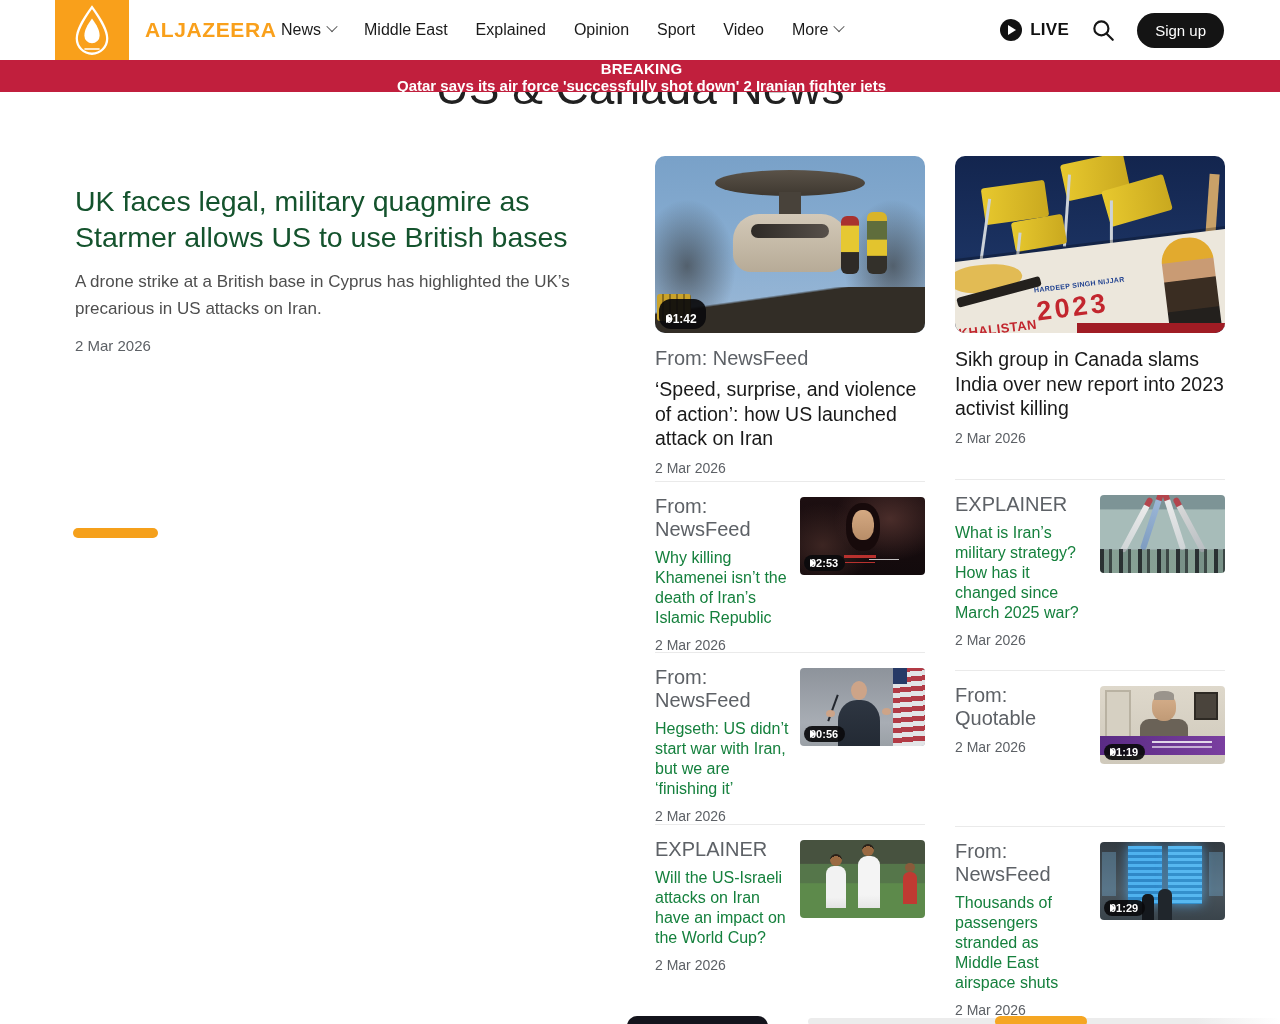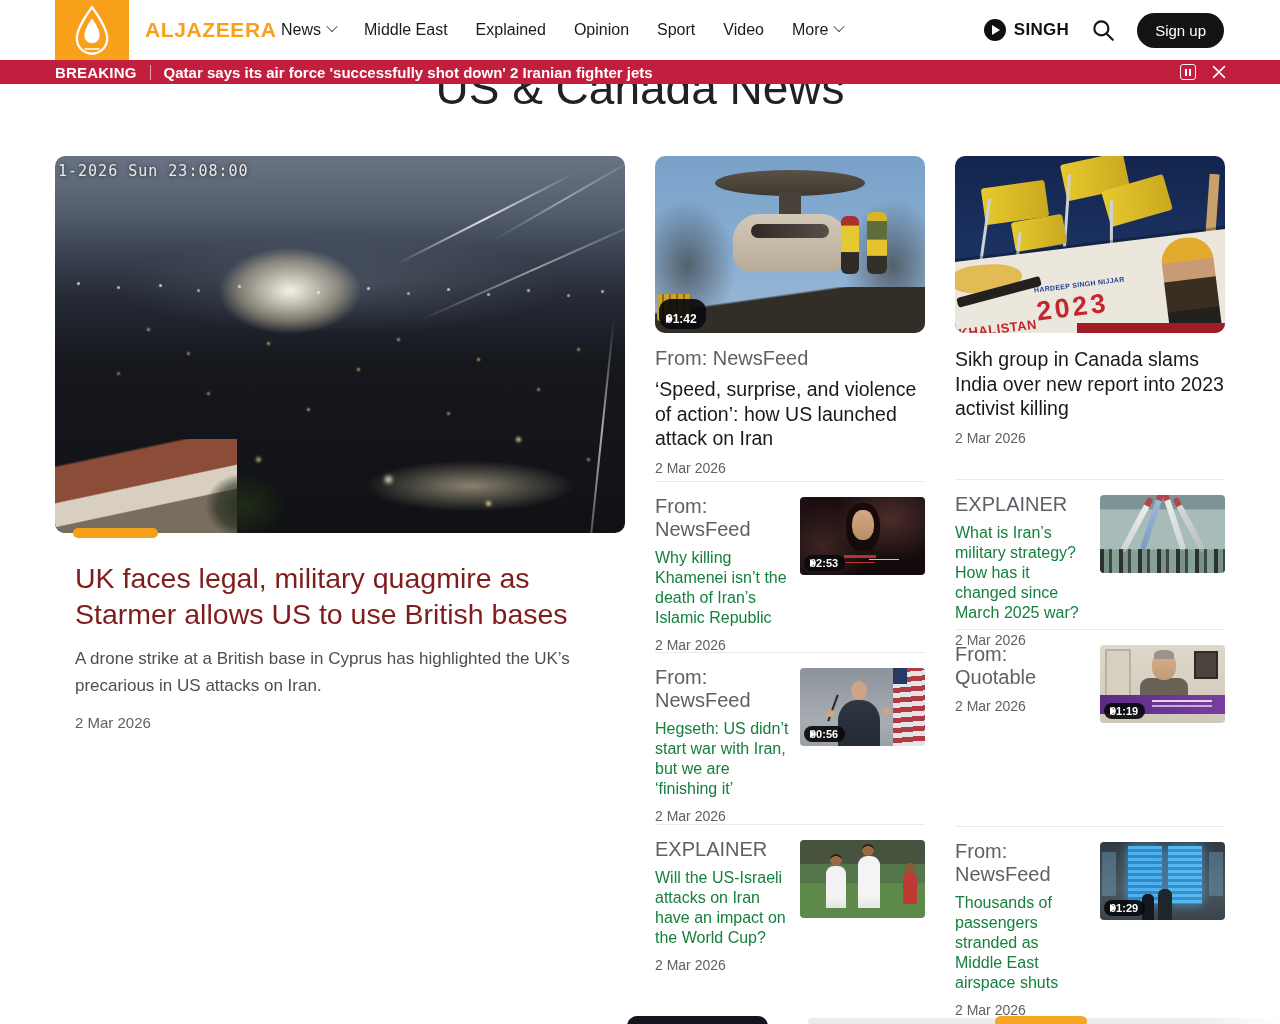--- a/index.html
+++ b/index.html
@@ -20,22 +20,22 @@
   .hdr-right { position:absolute; right:56px; top:0; height:60px; display:flex; align-items:center; gap:20px; }
   .live { display:flex; align-items:center; gap:8px; cursor:pointer; }
   .live-ic { width:22px; height:22px; border-radius:50%; background:#111; display:flex; align-items:center; justify-content:center; }
   .live-ic i { display:block; width:0; height:0; border-left:8px solid #fff; border-top:5px solid transparent; border-bottom:5px solid transparent; margin-left:2px; }
   .live-lb { font-size:17px; font-weight:700; color:#111; letter-spacing:.3px; }
   .search-btn { width:28px; height:28px; cursor:pointer; display:flex; align-items:center; justify-content:center; }
   .signup { background:#141414; color:#fff; border:none; border-radius:20px; padding:9px 18px;
             font-size:15px; font-weight:500; font-family:inherit; cursor:pointer; }
 
   
-  .breaking { position:absolute; left:0; top:60px; width:1280px; height:24px; background:#c11f3d; z-index:6;
-              display:flex; align-items:center; padding:0 52px 0 55px; color:#fff; }
+  .breaking { position:absolute; left:0; top:60px; width:1280px; height:32px; background:#c11f3d; z-index:6;
+              display:flex; align-items:center; padding:0 52px 0 55px; color:#fff;flex-direction:column; }
   .brk-label { font-size:15px; font-weight:800; letter-spacing:.2px; white-space:nowrap; }
   .brk-div { width:1px; height:15px; background:rgba(255,255,255,.6); margin:0 13px; }
   .brk-text { font-size:15px; font-weight:700; white-space:nowrap; cursor:pointer; }
   .brk-icons { margin-left:auto; display:flex; align-items:center; gap:14px; }
   .pause-btn { width:16px; height:16px; border:1.5px solid rgba(255,255,255,.95); border-radius:3px;
                display:flex; align-items:center; justify-content:center; gap:2px; cursor:pointer; }
   .pause-btn i { display:block; width:2px; height:7px; background:#fff; }
   .close-btn { width:18px; height:18px; cursor:pointer; }
 
   
@@ -71,35 +71,35 @@
       152px 236px 2px 0 rgba(255,215,135,.7), 252px 252px 2px 0 rgba(255,210,130,.8), 392px 256px 2px 0 rgba(255,220,140,.7),
       462px 282px 3px 1px rgba(255,230,170,.8), 532px 302px 2px 0 rgba(255,210,130,.7),
       332px 322px 4px 2px rgba(255,245,215,.9), 202px 302px 3px 1px rgba(255,225,160,.7), 432px 346px 3px 1px rgba(255,235,180,.8); }
   .house { position:absolute; left:0; bottom:0; width:182px; height:94px;
     background:linear-gradient(168deg, transparent 20%, rgba(146,80,58,.95) 22% 48%, #d8cfc1 49% 66%, #776e60 67%); }
   .tree { position:absolute; border-radius:50%;
     background:radial-gradient(closest-side, rgba(32,44,24,.95), rgba(26,34,20,.55) 70%, transparent); }
   .t1 { left:150px; bottom:-6px; width:80px; height:66px; }
   .t2 { left:66px; bottom:36px; width:54px; height:40px; }
   .feat-progress { position:absolute; left:18px; top:372px; width:85px; height:10px; border-radius:5px; background:#f5a01b; z-index:3; }
-  .feat-title { margin:27px 0 0 20px; width:545px; font-size:28.5px; line-height:36px; font-weight:500; color:#7f1d1d; cursor:pointer; }
+  .feat-title { margin:27px 0 0 20px; width:545px; font-size:28.5px; line-height:36px; font-weight:500; color:#14532d; cursor:pointer; }
   .feat-excerpt { margin:13px 0 0 20px; width:520px; font-size:17px; line-height:27px; color:#4e4e4e; }
   .feat-date { margin:15px 0 0 20px; font-size:15px; color:#5d6166; }
 
   
   .col { position:absolute; top:156px; width:270px; }
   .col-mid { left:655px; } .col-rt { left:955px; }
   .thumb-lg { position:relative; width:270px; height:177px; border-radius:10px; overflow:hidden; cursor:pointer; }
   .kicker { font-size:20px; color:#5d6166; margin-top:14px; }
   .top-title { font-size:19.5px; line-height:24.5px; font-weight:500; color:#191919; margin-top:7px; cursor:pointer; }
   .top-title.no-kick { margin-top:14px; }
   .top-date { font-size:14px; color:#5d6166; margin-top:9px; }
   .row-card { position:absolute; left:0; width:270px; border-top:1px solid #eaeaea; padding-top:13px; display:flex; gap:10px; }
   .mid-r2 { top:325px; } .mid-r3 { top:496px; } .mid-r4 { top:668px; }
-  .rt-r2 { top:323px; } .rt-r3 { top:473px;gap:32px; } .rt-r4 { top:670px; }
+  .rt-r2 { top:323px; } .rt-r3 { top:514px;gap:32px; } .rt-r4 { top:670px; }
   .row-txt { flex:1; min-width:0; }
   .row-title { font-size:16px; line-height:20px; font-weight:500; color:#15803d; margin-top:7px; cursor:pointer; }
   .row-date { font-size:14px; color:#5d6166; margin-top:9px; }
   .thumb-sm { position:relative; width:125px; height:78px; border-radius:4px; overflow:hidden; flex-shrink:0; margin-top:2px; cursor:pointer; }
 
   .badge { position:absolute; left:4px; bottom:4px; background:rgba(10,10,12,.92); color:#fff; border-radius:12px;
            padding:13px 9px 3px 7px; display:flex; align-items:center; gap:5px; font-size:12px; font-weight:700; z-index:4; }
   .thumb-sm .badge { font-size:11px; padding:2px 7px 2px 6px; }
   .ptri { display:block; width:0; height:0; border-left:7px solid #fff; border-top:4.5px solid transparent; border-bottom:4.5px solid transparent; }
   .thumb-sm .ptri { border-left-width:6px; border-top-width:4px; border-bottom-width:4px; }
@@ -244,21 +244,21 @@
           <span>More</span>
           <i class="chev"></i>
         </div>
     </nav>
 
     <div class="hdr-right">
       <div class="live">
         <span class="live-ic">
             <i></i>
           </span>
-        <span class="live-lb">SINGH</span>
+        <span class="live-lb">LIVE</span>
       </div>
       <div class="search-btn">
         <svg width="26" height="26" viewBox="0 0 24 24">
           <circle cx="10.5" cy="10.5" r="6.5" fill="none" stroke="#161616" stroke-width="2"></circle>
           <line x1="15.6" y1="15.6" x2="21" y2="21" stroke="#161616" stroke-width="2" stroke-linecap="round"></line>
         </svg>
       </div>
       <button class="signup">Sign up</button>
     </div>
   </header>
@@ -276,31 +276,20 @@
         <svg width="18" height="18" viewBox="0 0 20 20">
           <path d="M4 4 L16 16 M16 4 L4 16" stroke="#fff" stroke-width="1.8" stroke-linecap="round"></path>
         </svg>
       </span>
     </span>
   </div>
 
   <h1 class="page-title">US &amp; Canada News</h1>
 
   <article class="feat">
-    <div class="feat-img art">
-      <span class="cam-ts">1-2026 Sun 23:08:00</span>
-      <i class="streak s1"></i>
-        <i class="streak s2"></i>
-      <i class="streak s3"></i>
-        <i class="streak s4"></i>
-      <i class="lights"></i>
-      <i class="tree t2"></i>
-      <i class="house"></i>
-      <i class="tree t1"></i>
-    </div>
     <div class="feat-progress"></div>
     <h2 class="feat-title">UK faces legal, military quagmire as Starmer allows US to use British bases</h2>
     <p class="feat-excerpt">A drone strike at a British base in Cyprus has highlighted the UK’s precarious in US attacks on Iran.</p>
     <div class="feat-date">2 Mar 2026</div>
   </article>
 
   <section class="col col-mid">
     <article>
       <div class="thumb-lg art art-hawkeye">
         <i class="hk-dome"></i>

